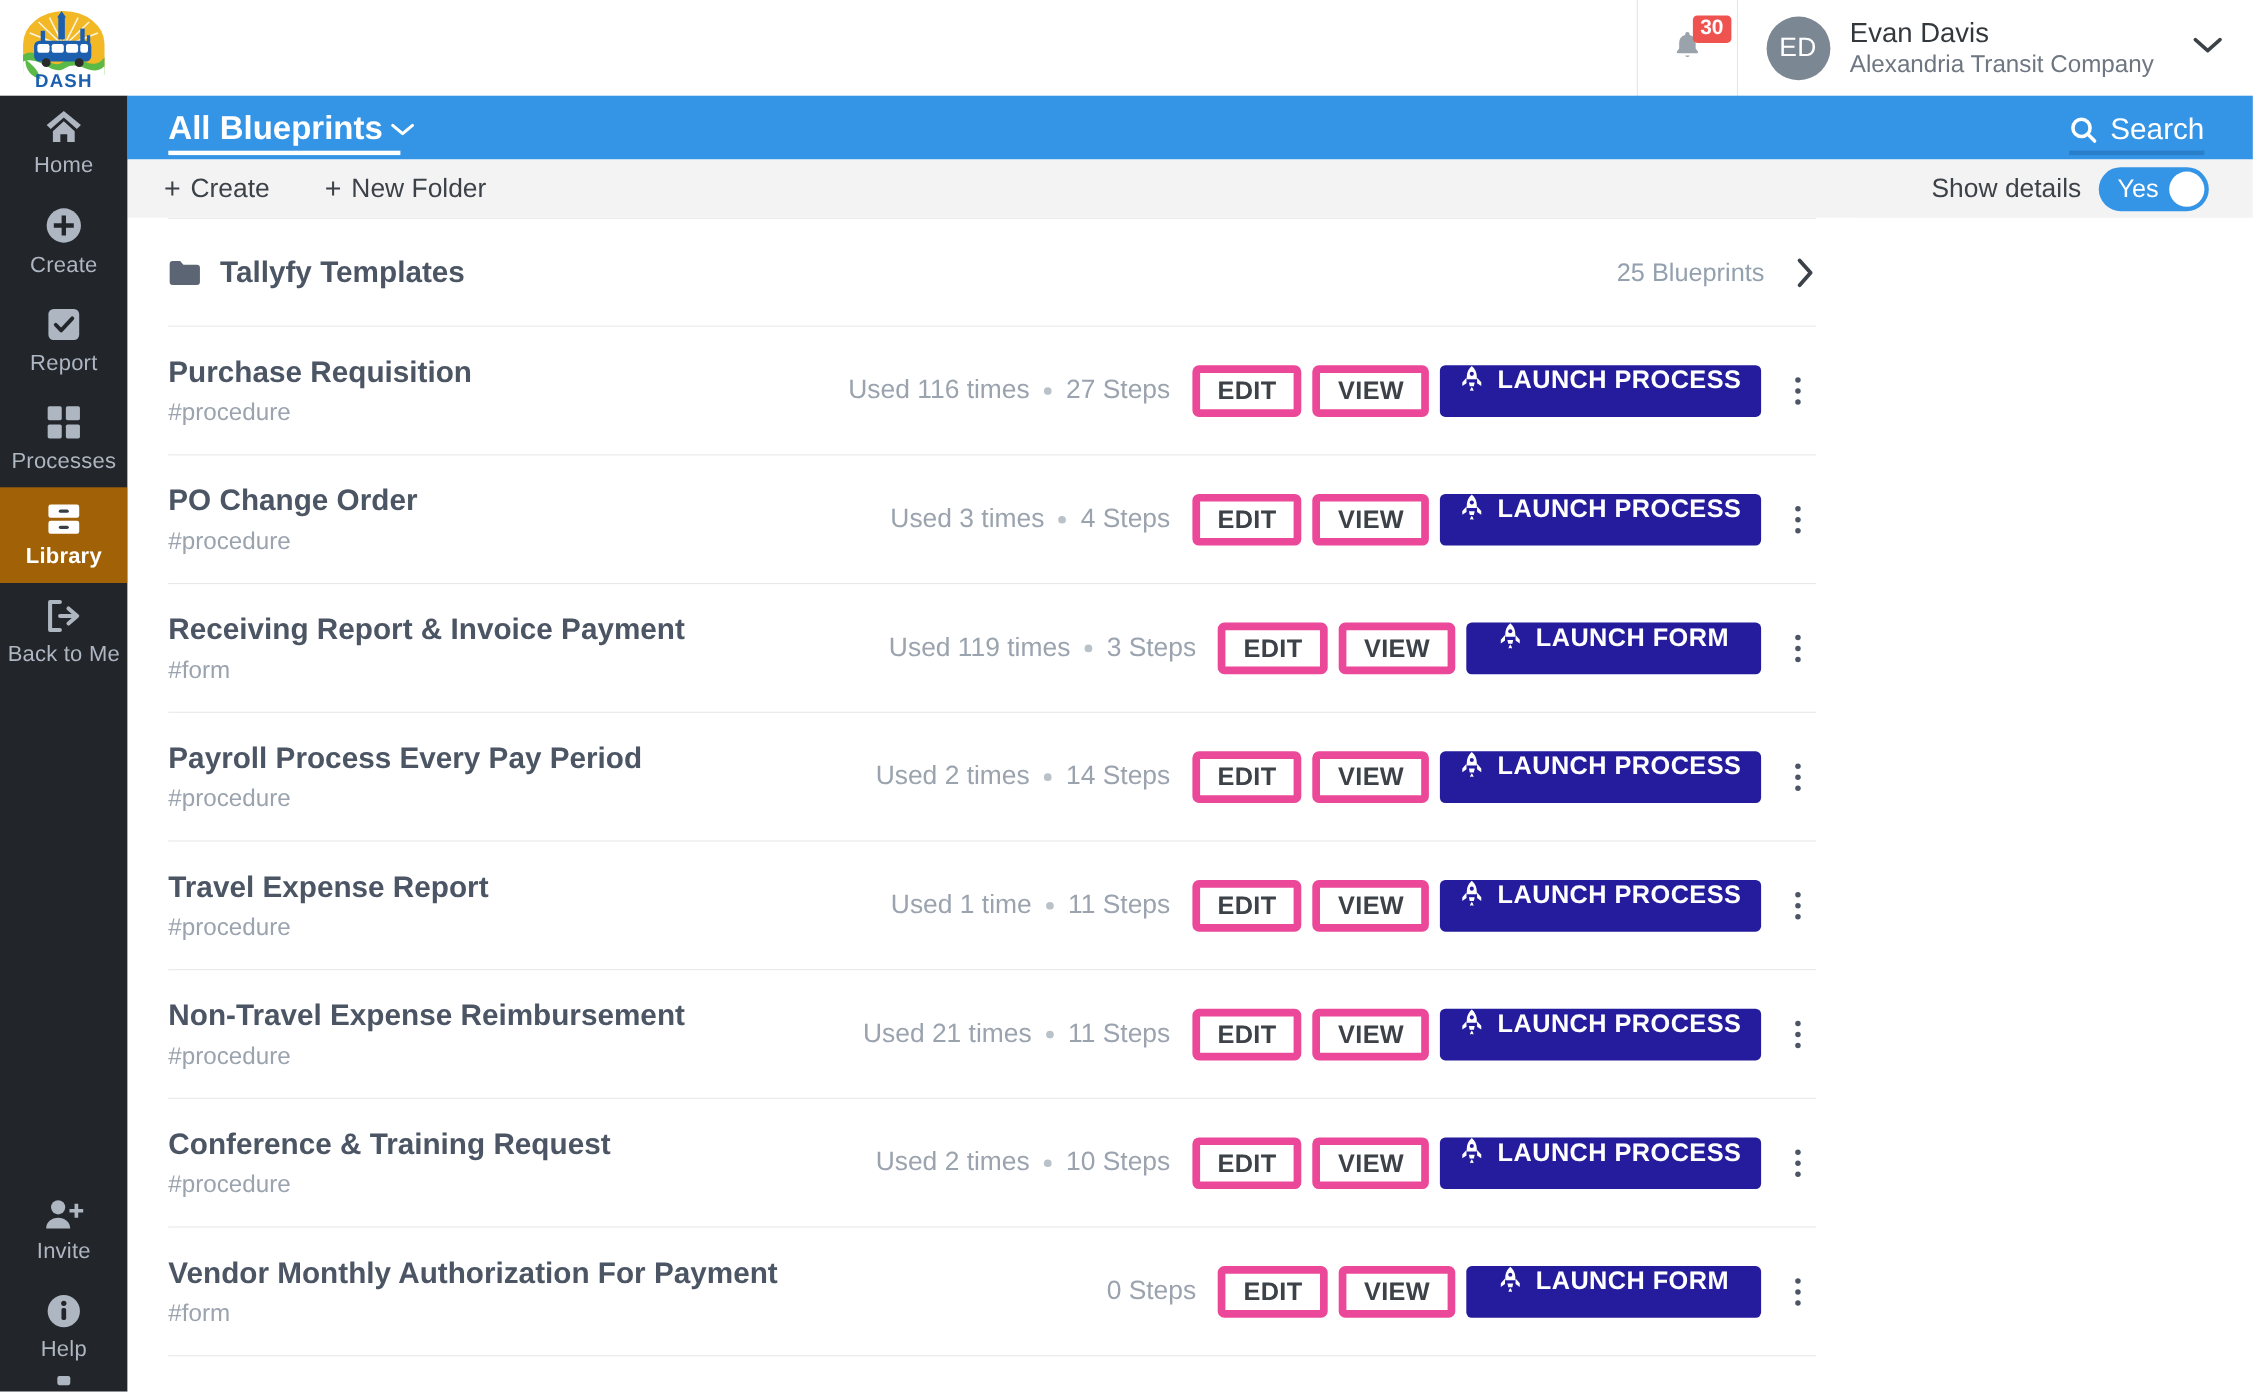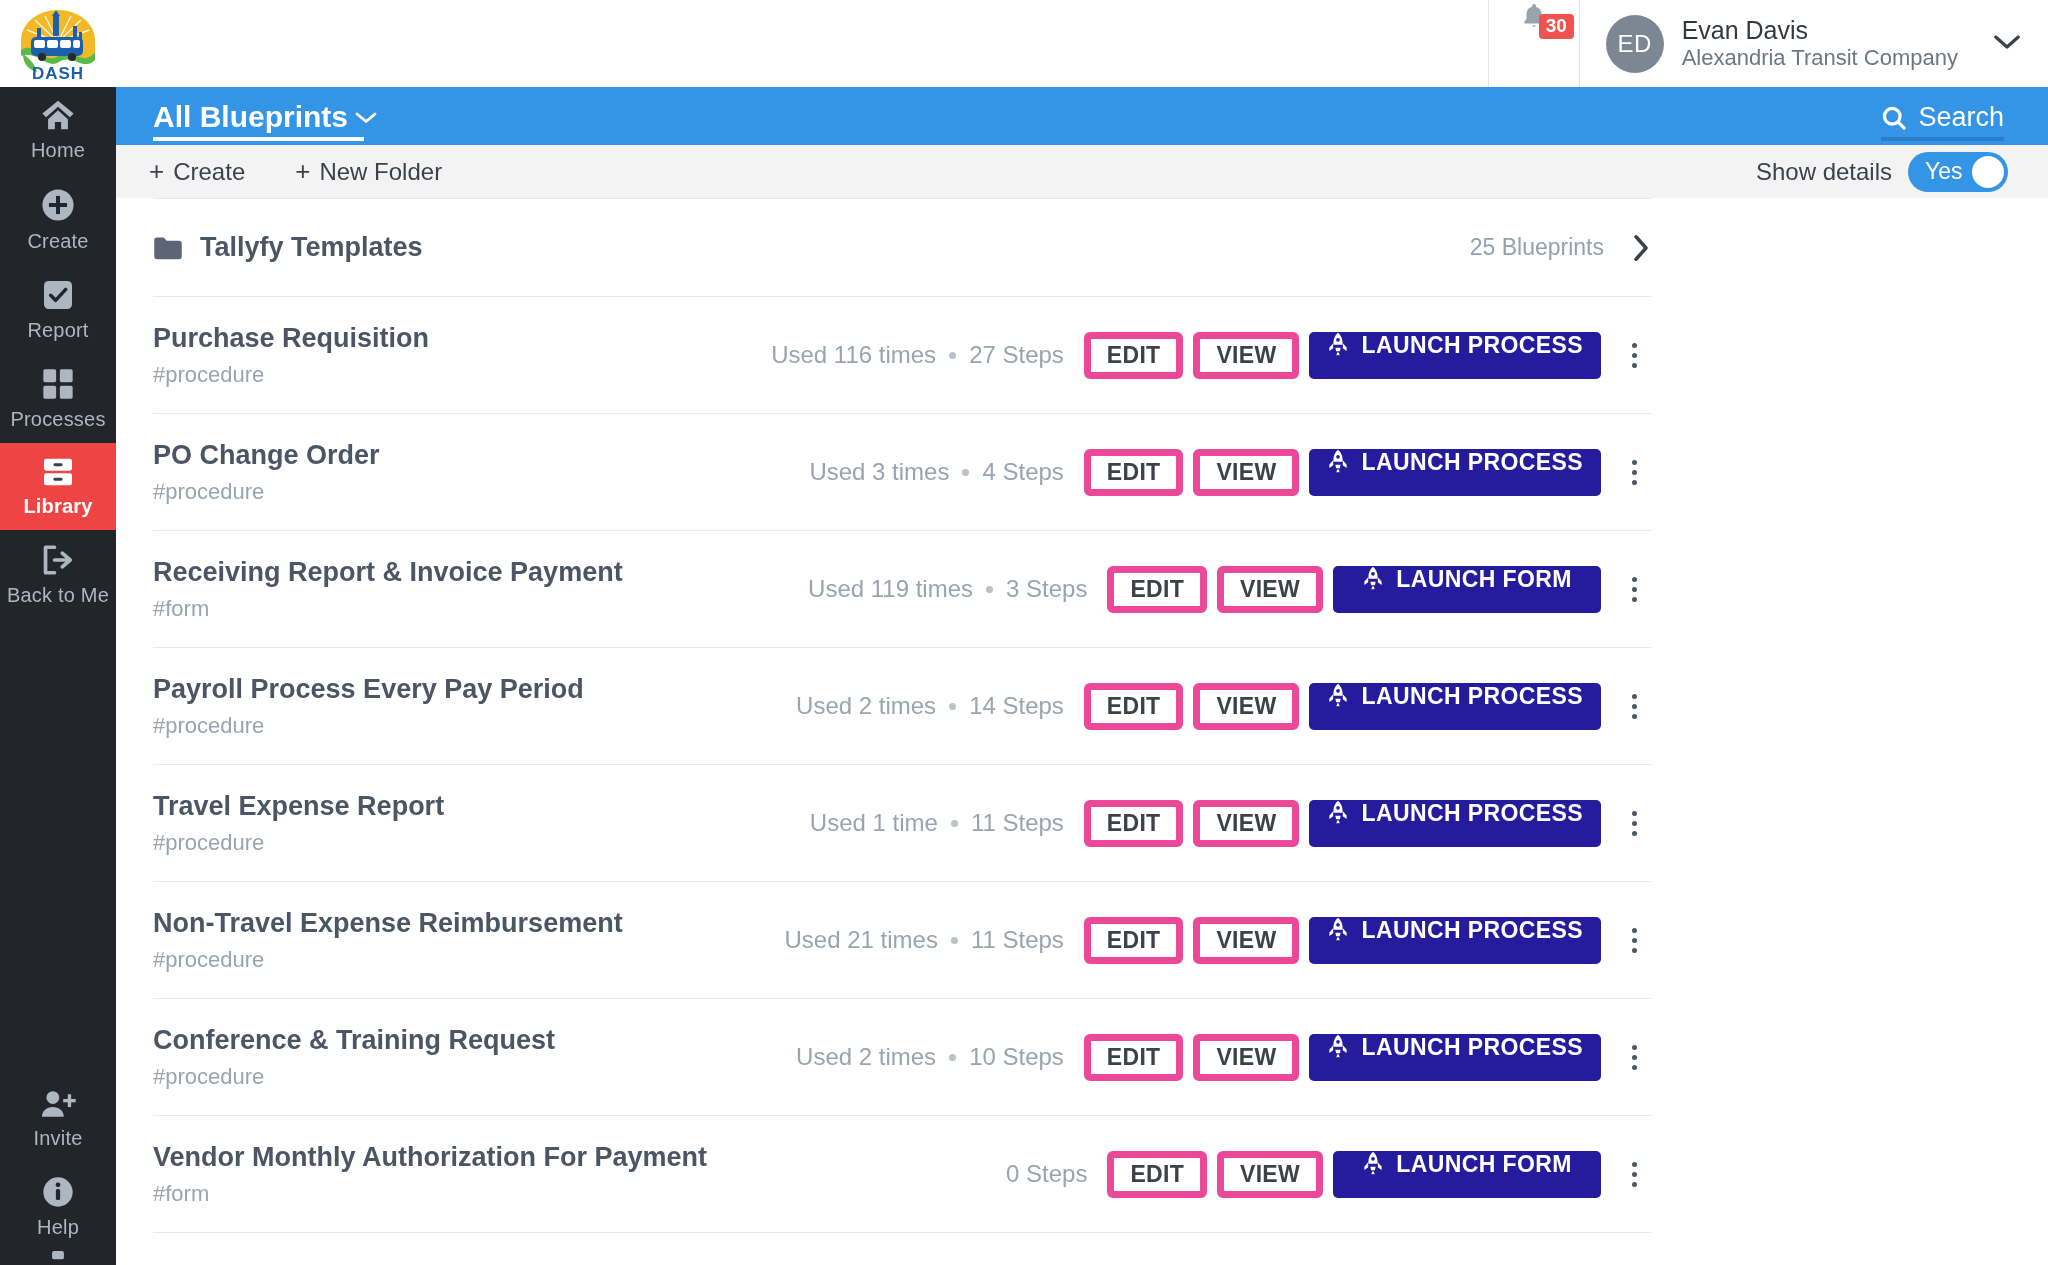--- a/index.html
+++ b/index.html
@@ -22,21 +22,21 @@
     display: flex; align-items: center; justify-content: center;
   }
   .logo { width: 86px; height: 76px; position: relative; }
   .logo svg { display:block; }
 
   .topbar-right {
     margin-left: auto; display: flex; align-items: center; height: 87px;
   }
   .bell-cell {
     width: 92px; height: 87px;
-    display: flex; align-items: flex-start; justify-content: center;
+    display: flex; align-items: center; justify-content: center;
     position: relative;
     border-left: 1px solid #e3e5e8;
     border-right: 1px solid #e3e5e8;
   }
   .bell-icon { color: #9aa2ab; }
   .badge {
     position: absolute; top: 14px; left: 50px;
     background: #ef5350; color: #fff;
     font-size: 19px; font-weight: 700;
     padding: 1px 7px 2px; border-radius: 4px;
@@ -66,21 +66,21 @@
     width: 116px; height: 1178px;
     background: #22252a;
     color: #aeb6c2;
   }
   .nav-item {
     width: 116px; padding: 14px 0 12px;
     display: flex; flex-direction: column; align-items: center;
     gap: 8px; cursor: pointer; position: relative;
   }
   .nav-item .label { font-size: 20px; color: #aeb6c2; letter-spacing: .2px; }
-  .nav-item.active { background: #ef4444; }
+  .nav-item.active { background: #a16207; }
   .nav-item.active .label { color: #ffffff; font-weight: 700; }
   .nav-item.active .nav-ico { color: #ffffff; }
   .nav-ico { color: #aeb6c2; display: flex; }
   .nav-top { padding-top: 12px; }
   .nav-bottom {
     position: absolute; bottom: 0; left: 0; width: 116px;
   }
 
   
   .bluebar {

